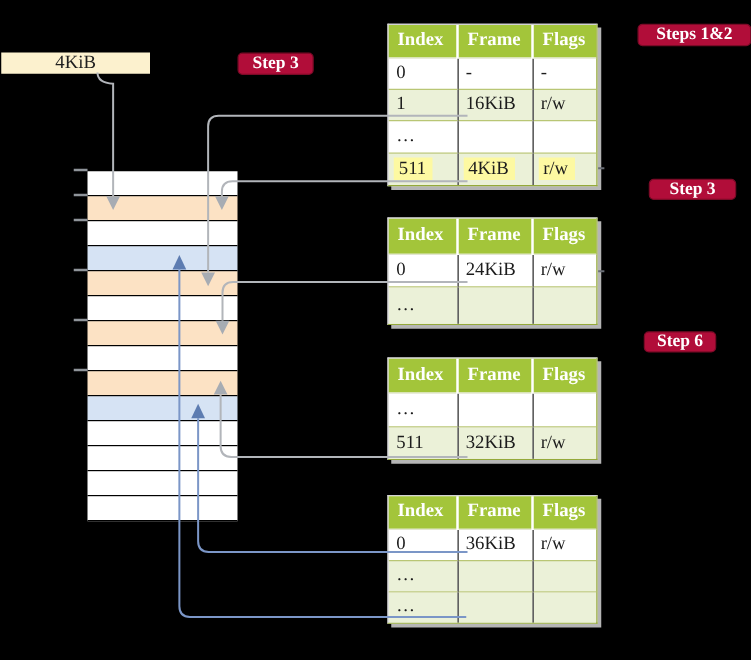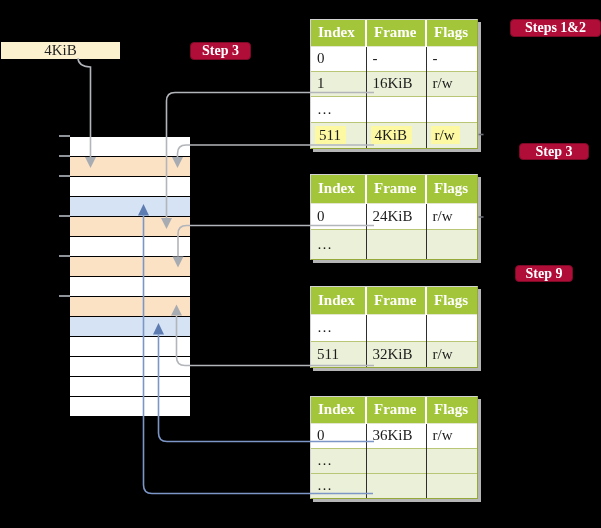--- a/index.html
+++ b/index.html
@@ -68,21 +68,21 @@
 <div class="badge" style="left:190px;top:42px;width:61px;height:18px;">
   <span>Step 3</span>
 </div>
 <div class="badge" style="left:510px;top:19px;width:91px;height:18px;">
   <span>Steps 1&amp;2</span>
 </div>
 <div class="badge" style="left:519px;top:143px;width:70px;height:17px;">
   <span>Step 3</span>
 </div>
 <div class="badge" style="left:515px;top:265px;width:58px;height:17px;">
-  <span>Step 9</span>
+  <span>Step 6</span>
 </div>
 
 <div class="mem">
   <div class="mem-row c-white"></div>
   <div class="mem-row c-peach"></div>
   <div class="mem-row c-white"></div>
   <div class="mem-row c-blue"></div>
   <div class="mem-row c-peach"></div>
   <div class="mem-row c-white"></div>
   <div class="mem-row c-peach"></div>

